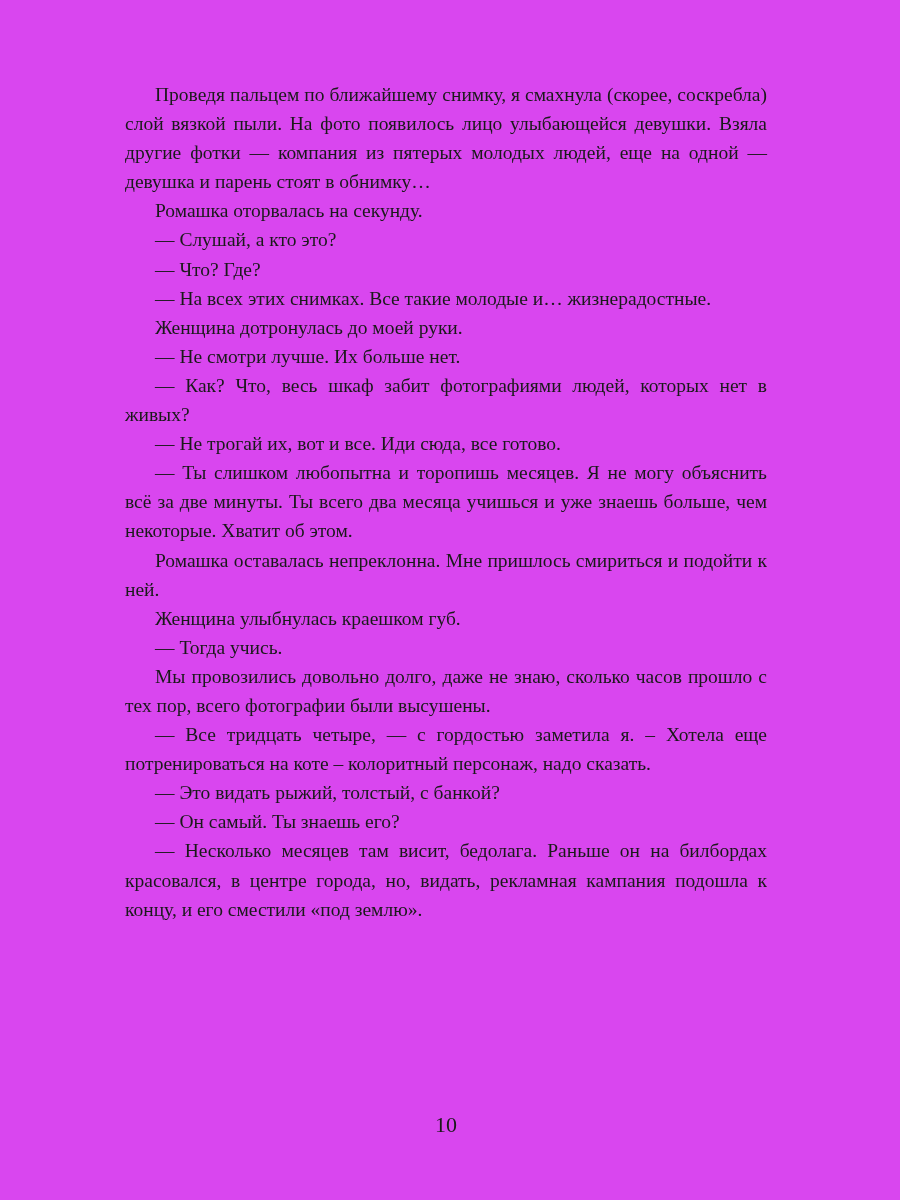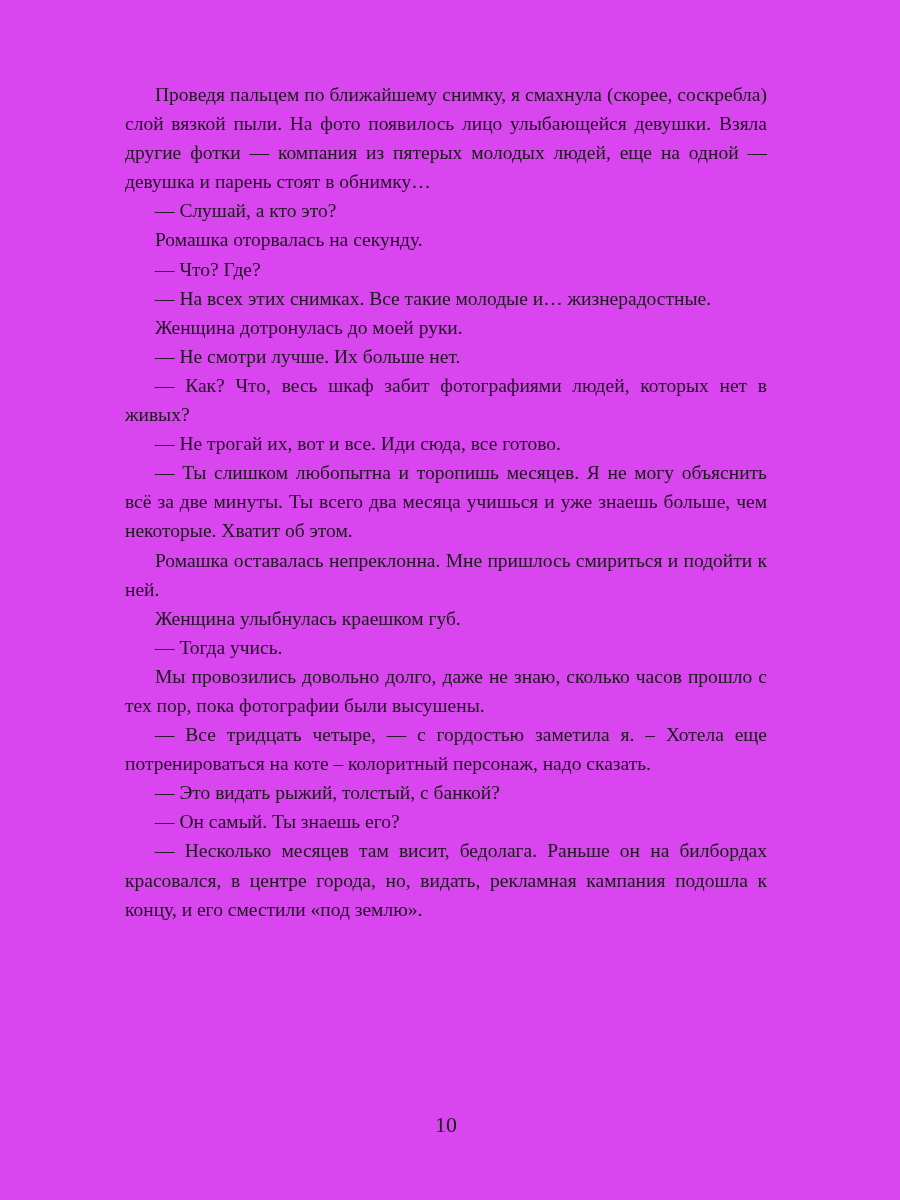--- a/index.html
+++ b/index.html
@@ -39,32 +39,32 @@
     font-size: 22px;
     color: #1a1a1a;
   }
 </style>
 </head>
 <body>
 
 <div class="page">
   <div class="text-block">
       <p>Проведя пальцем по ближайшему снимку, я смахнула (скорее, соскребла) слой вязкой пыли. На фото появилось лицо улыбающейся девушки. Взяла другие фотки — компания из пятерых молодых людей, еще на одной — девушка и парень стоят в обнимку…</p>
+      <p>Ромашка оторвалась на секунду.</p>
       <p>— Слушай, а кто это?</p>
-      <p>Ромашка оторвалась на секунду.</p>
       <p>— Что? Где?</p>
       <p>— На всех этих снимках. Все такие молодые и… жизнерадостные.</p>
       <p>Женщина дотронулась до моей руки.</p>
       <p>— Не смотри лучше. Их больше нет.</p>
       <p>— Как? Что, весь шкаф забит фотографиями людей, которых нет в живых?</p>
       <p>— Не трогай их, вот и все. Иди сюда, все готово.</p>
       <p>— Ты слишком любопытна и торопишь месяцев. Я не могу объяснить всё за две минуты. Ты всего два месяца учишься и уже знаешь больше, чем некоторые. Хватит об этом.</p>
       <p>Ромашка оставалась непреклонна. Мне пришлось смириться и подойти к ней.</p>
       <p>Женщина улыбнулась краешком губ.</p>
       <p>— Тогда учись.</p>
-      <p>Мы провозились довольно долго, даже не знаю, сколько часов прошло с тех пор, пока фотографии были высушены.</p>
+      <p>Мы провозились довольно долго, даже не знаю, сколько часов прошло с тех пор, всего фотографии были высушены.</p>
       <p>— Все тридцать четыре, — с гордостью заметила я. – Хотела еще потренироваться на коте – колоритный персонаж, надо сказать.</p>
       <p>— Это видать рыжий, толстый, с банкой?</p>
       <p>— Он самый. Ты знаешь его?</p>
       <p>— Несколько месяцев там висит, бедолага. Раньше он на билбордах красовался, в центре города, но, видать, рекламная кампания подошла к концу, и его сместили «под землю».</p>
     </div>
   <div class="page-number">10</div>
 </div>
 
 </body></html>

